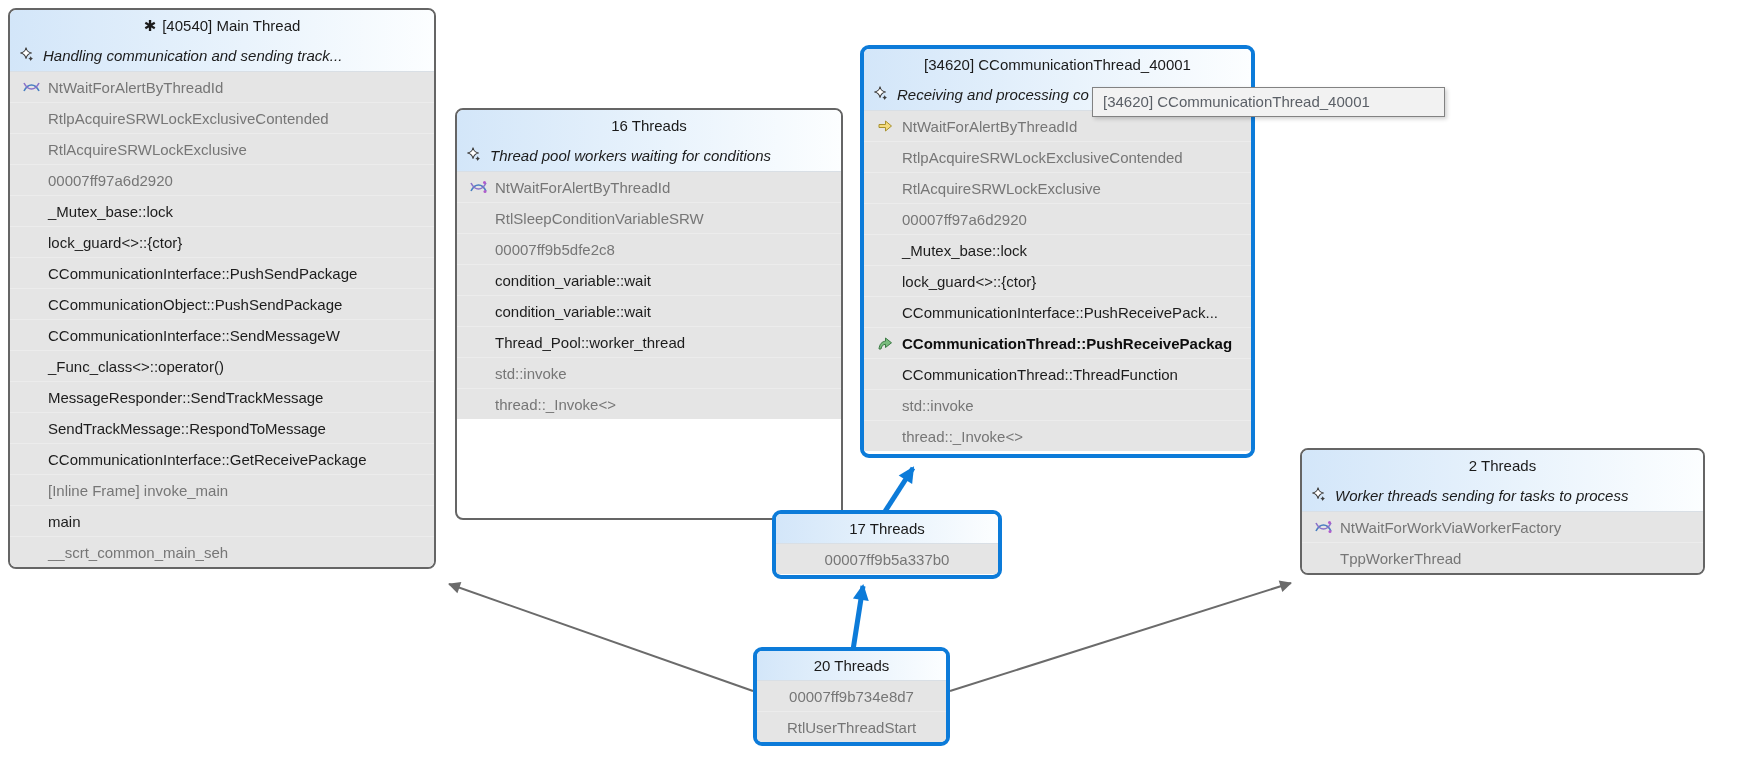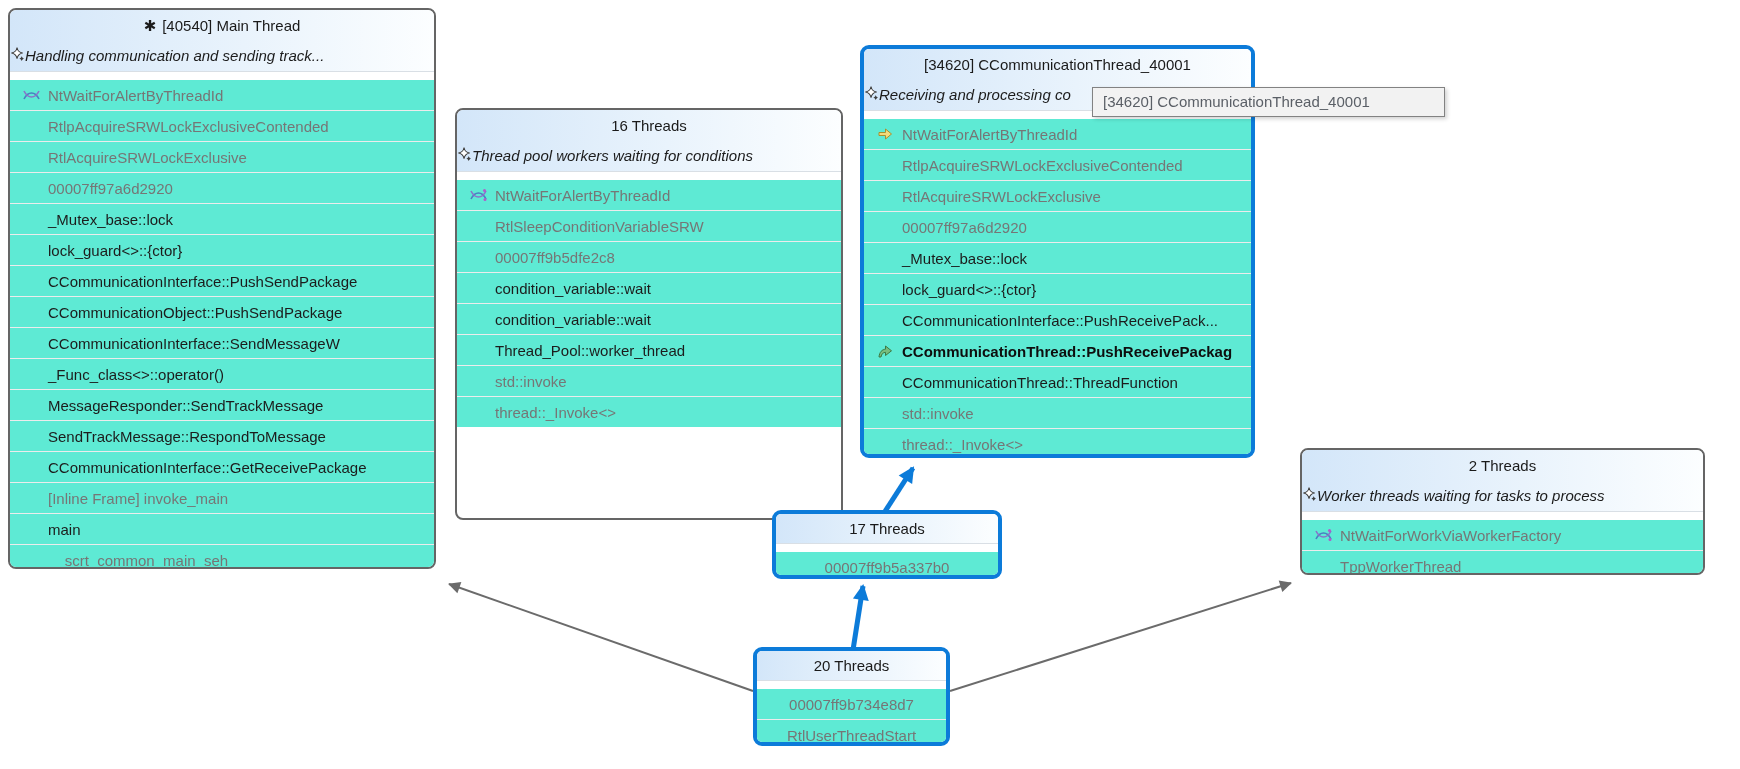--- a/index.html
+++ b/index.html
@@ -17,24 +17,24 @@
     background:linear-gradient(90deg,#d3e6f9 0%,#e9f3fc 55%,#fcfeff 100%);
     border-bottom:1px solid #d9dfe5;
   }
   .header-title{
     height:30px;display:flex;align-items:center;justify-content:center;
     font-size:15px;color:#1a1a1a;gap:6px;white-space:nowrap;
   }
   .header-sub{
     height:31px;display:flex;align-items:center;
     font-size:15px;font-style:italic;color:#1b1b1b;
-    white-space:nowrap;overflow:hidden;
+    padding-left:9px;gap:9px;white-space:nowrap;overflow:hidden;
   }
   .asterisk{font-size:15px;color:#1a1a1a;line-height:1;}
-  .rows{background:#5eead4;margin-top:8px;}
+  .rows{background:#e5e5e5;}
   .frame-row{
     height:30px;display:flex;align-items:center;white-space:nowrap;overflow:hidden;
   }
   .frame-row + .frame-row{border-top:1px solid #ececec;}
   .frame-icon{
     width:26px;min-width:26px;margin-left:8px;display:flex;
     align-items:center;justify-content:center;
   }
   .frame-label{font-size:15px;color:#1c1c1c;margin-left:4px;}
   .frame-row.dim .frame-label{color:#767676;}
@@ -285,21 +285,21 @@
   <div class="stack-box" style="left:1300px;top:448px;width:405px;height:127px;">
     <div class="box-header">
       <div class="header-title">
         <span>2 Threads</span>
       </div>
       <div class="header-sub">
         <span class="sub-icon"><svg width="15" height="15" viewBox="0 0 16 16">
               <path d="M7.5 0.5 C8 3.6 10.4 6 13.5 6.5 C10.4 7 8 9.4 7.5 12.5 C7 9.4 4.6 7 1.5 6.5 C4.6 6 7 3.6 7.5 0.5 z" fill="#ffffff" stroke="#3d3d3d" stroke-width="1.1"></path>
               <path d="M12.5 9.5 C12.8 11 13.8 12 15.3 12.3 C13.8 12.6 12.8 13.6 12.5 15.1 C12.2 13.6 11.2 12.6 9.7 12.3 C11.2 12 12.2 11 12.5 9.5 z" fill="#3d3d3d"></path>
             </svg></span>
-        <span>Worker threads waiting for tasks to process</span>
+        <span>Worker threads sending for tasks to process</span>
       </div>
     </div>
     <div class="rows">
         <div class="frame-row dim">
           <span class="frame-icon">
             <svg width="17" height="14" viewBox="0 0 17 14">
               <path d="M1 11 C5 3 12 3 16 11" fill="none" stroke="#4a7fc1" stroke-width="1.6"></path>
               <path d="M1 3 C5 11 12 11 16 3" fill="none" stroke="#8a72c9" stroke-width="1.6"></path>
               <circle cx="14.5" cy="2.5" r="1.5" fill="#b05ccc"></circle>
               <circle cx="15" cy="11.5" r="1.5" fill="#b05ccc"></circle>

